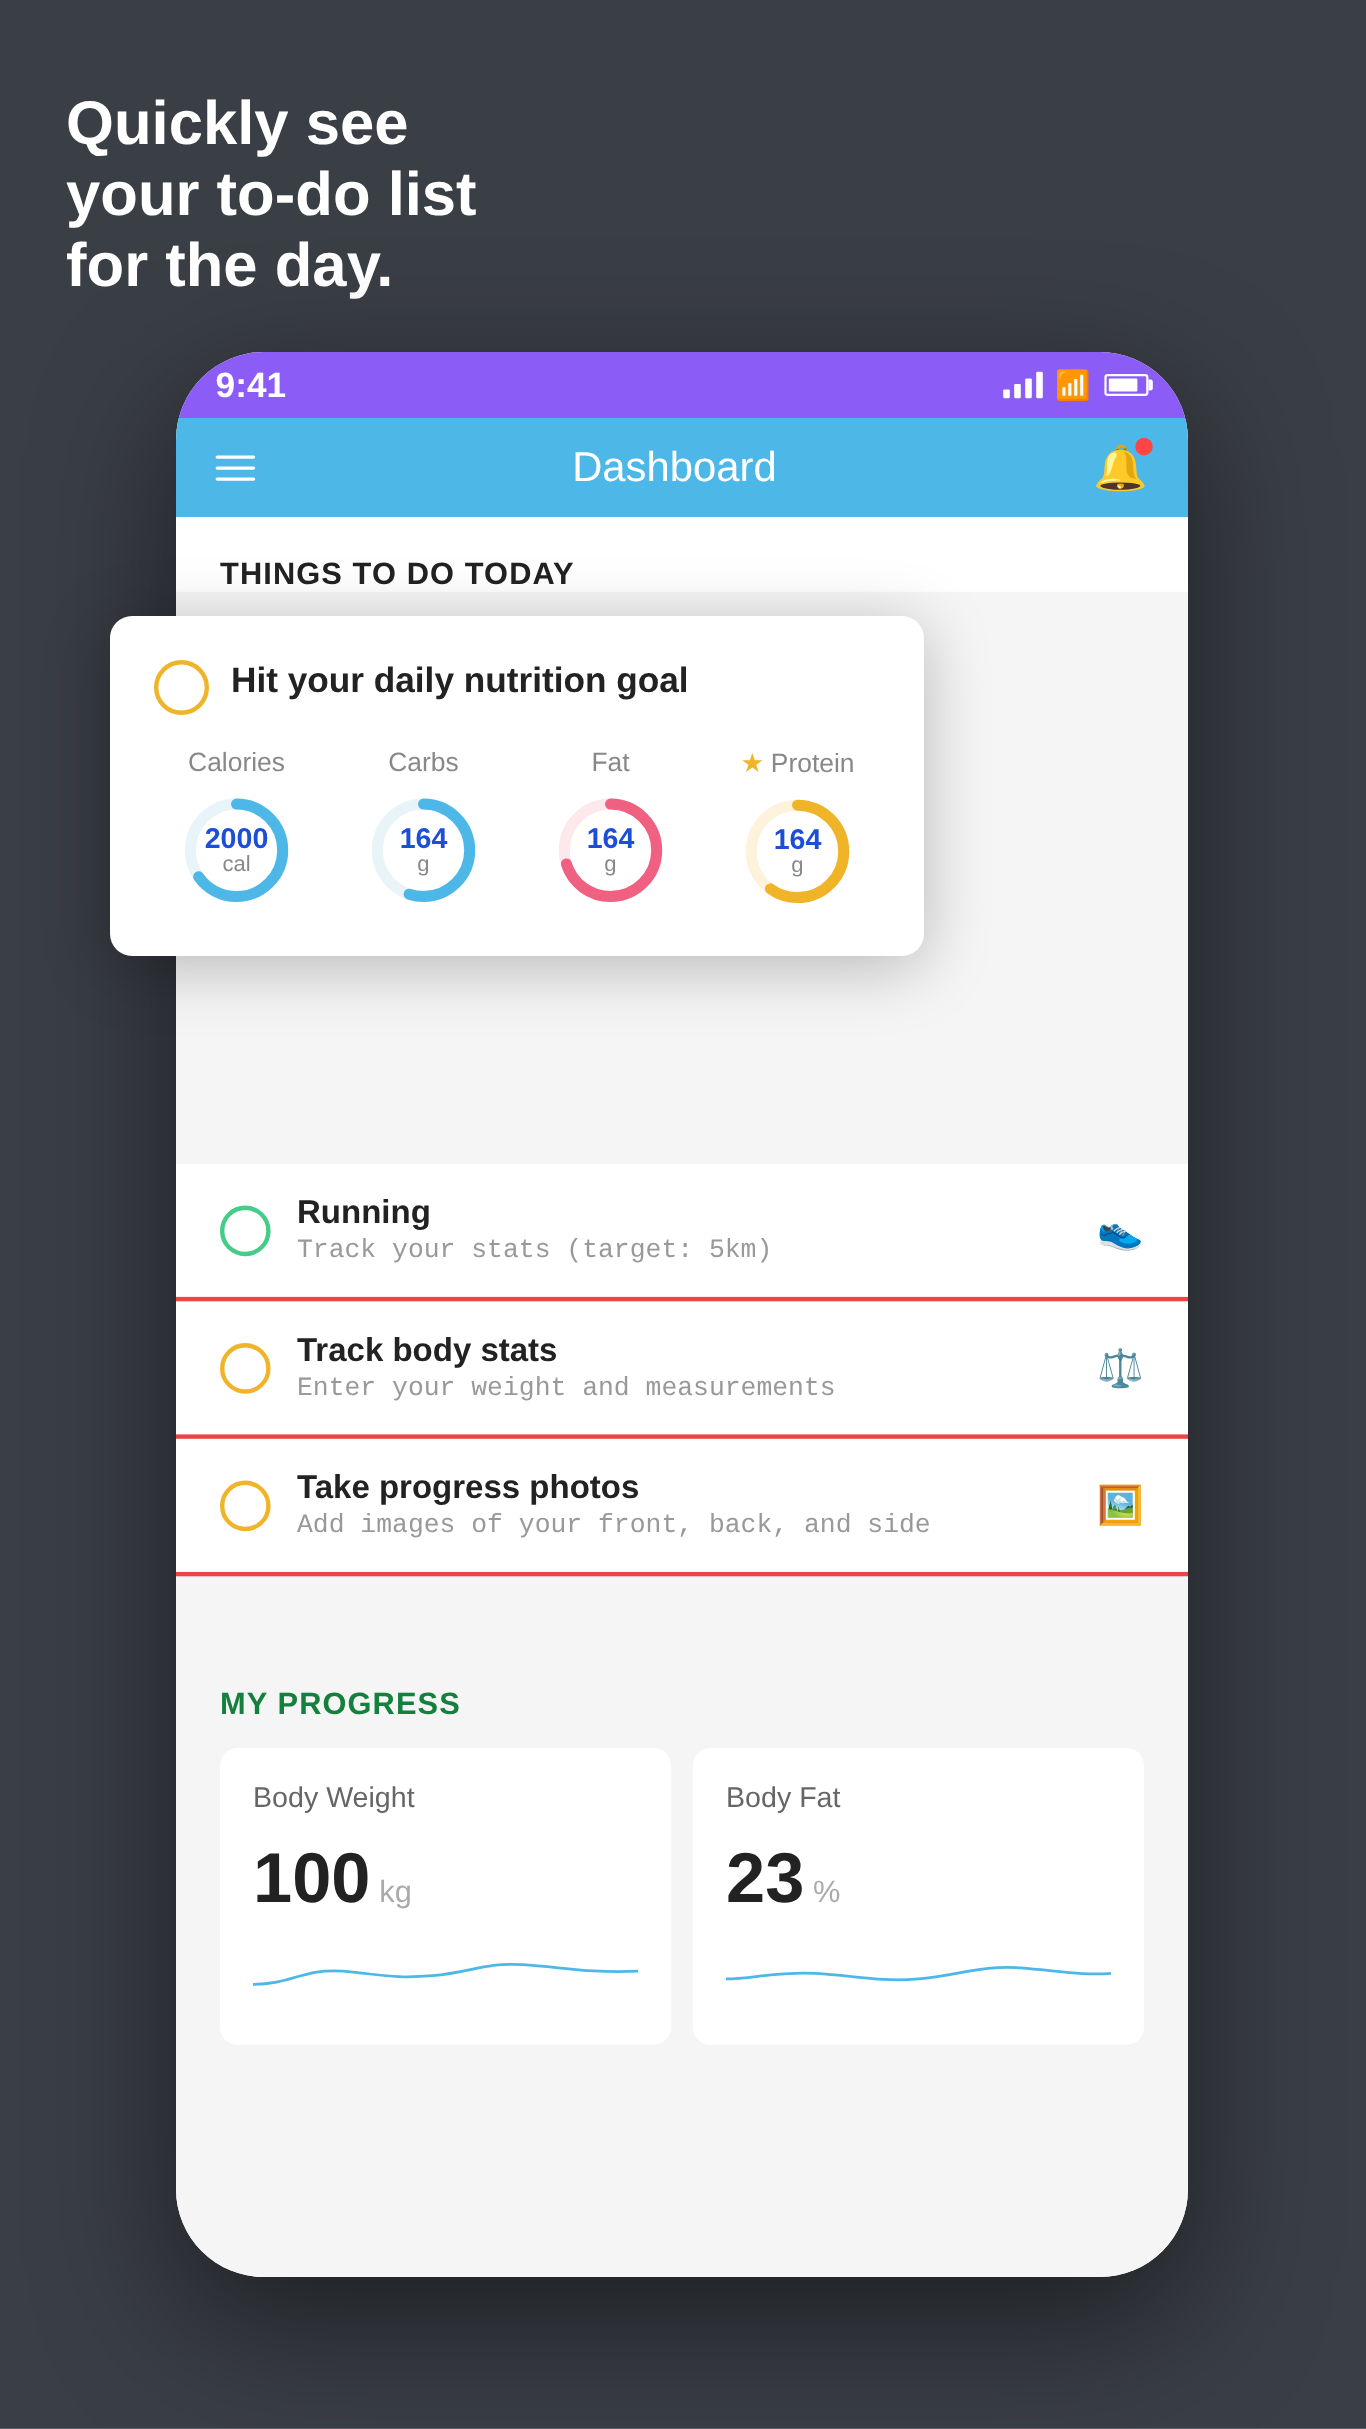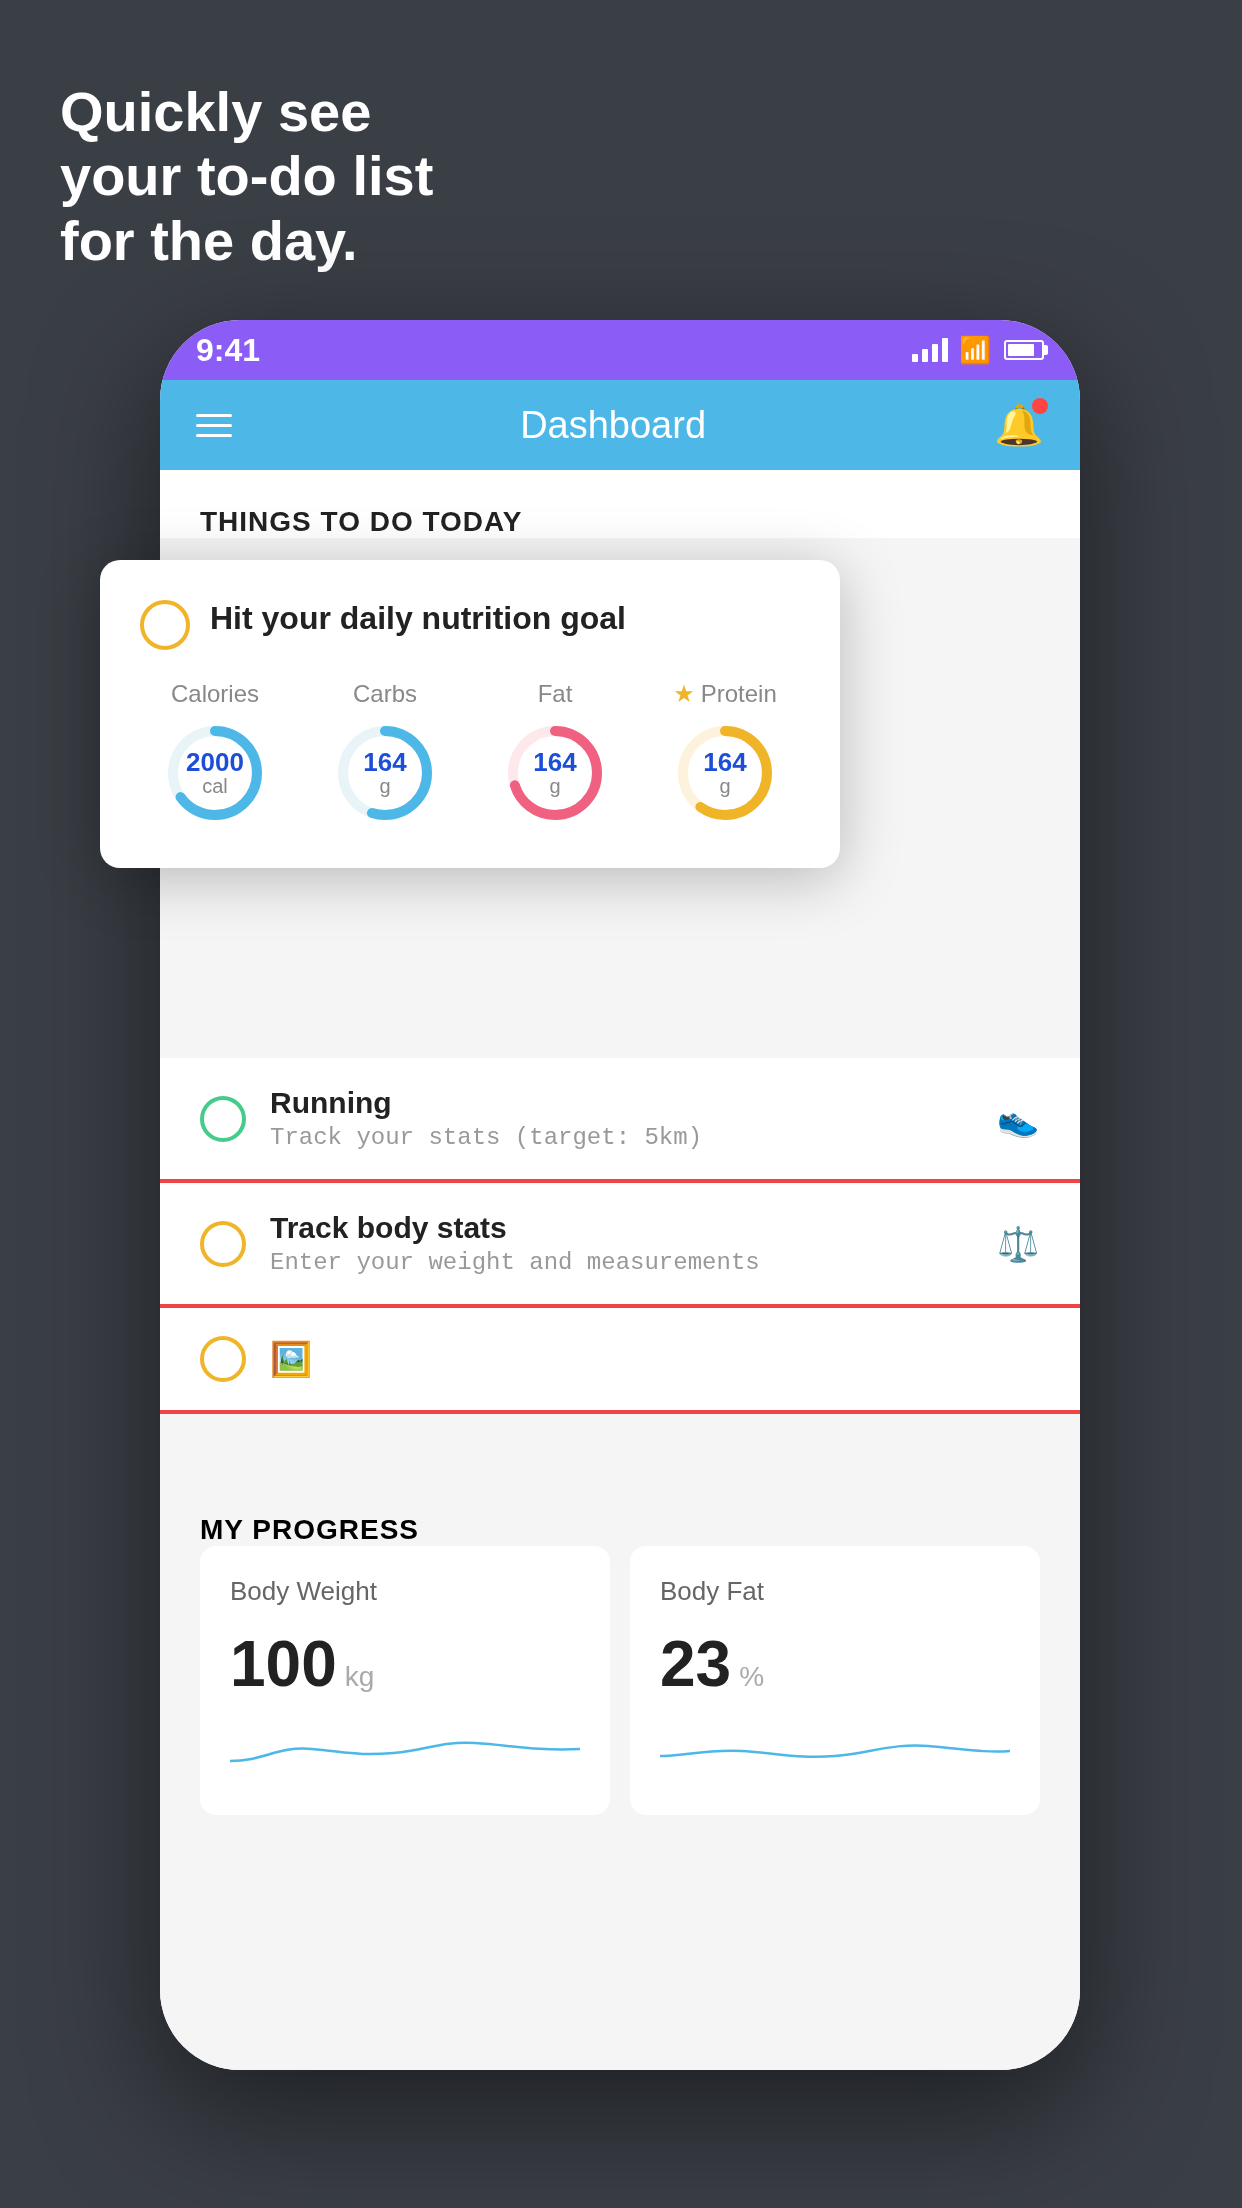--- a/index.html
+++ b/index.html
@@ -284,21 +284,22 @@
 
     
     .progress-section {
       padding: 40px 40px 0 40px;
       background: #f5f5f5;
     }
     .progress-title {
       font-size: 28px;
       font-weight: 800;
       letter-spacing: 1px;
-      color: #000000;
+      color: #15803d;
+      margin-bottom: 24px;
     }
     .progress-cards {
       display: flex;
       gap: 20px;
     }
     .progress-card {
       flex: 1;
       background: #ffffff;
       border-radius: 16px;
       padding: 30px;
@@ -389,20 +390,24 @@
         <div class="todo-circle yellow"></div>
         <div class="todo-text">
           <div class="todo-name">Track body stats</div>
           <div class="todo-desc">Enter your weight and measurements</div>
         </div>
         <div class="todo-icon">⚖️</div>
       </div>
 
       <div class="todo-item">
         <div class="todo-circle yellow"></div>
+        <div class="todo-text">
+          <div class="todo-name">Take progress photos</div>
+          <div class="todo-desc">Add images of your front, back, and side</div>
+        </div>
         <div class="todo-icon">🖼️</div>
       </div>
     </div>
 
     <div class="progress-section" style="margin-top: 60px;">
       <div class="progress-title">MY PROGRESS</div>
       <div class="progress-cards">
 
         <div class="progress-card">
           <div class="progress-card-title">Body Weight</div>

